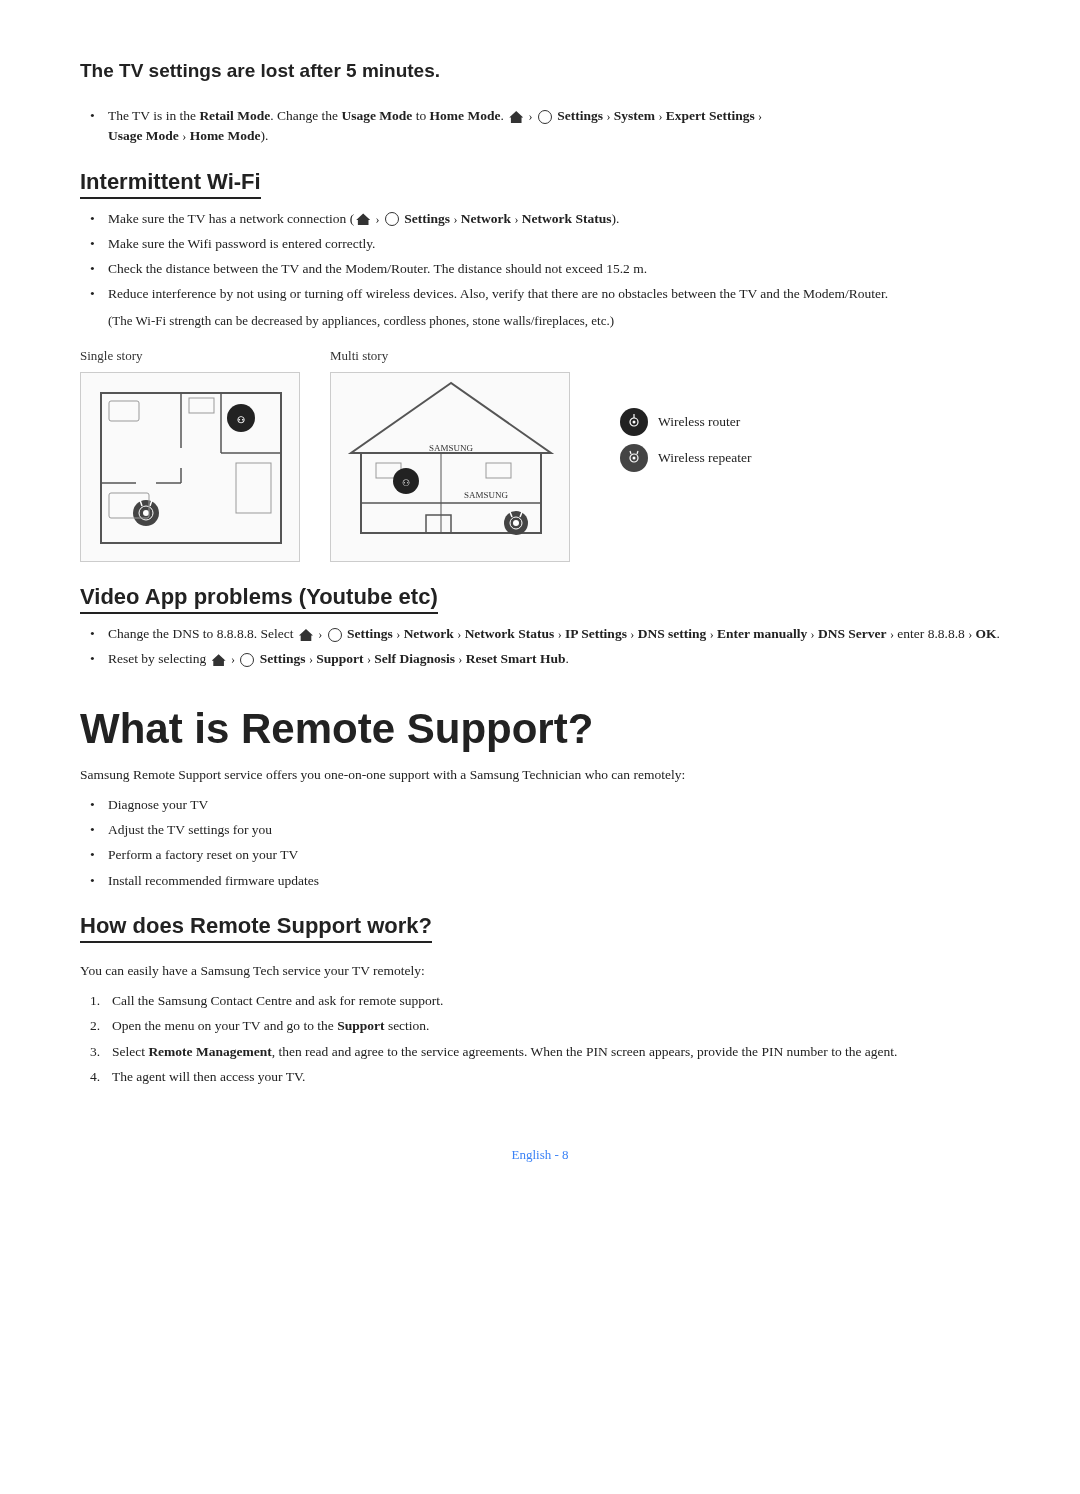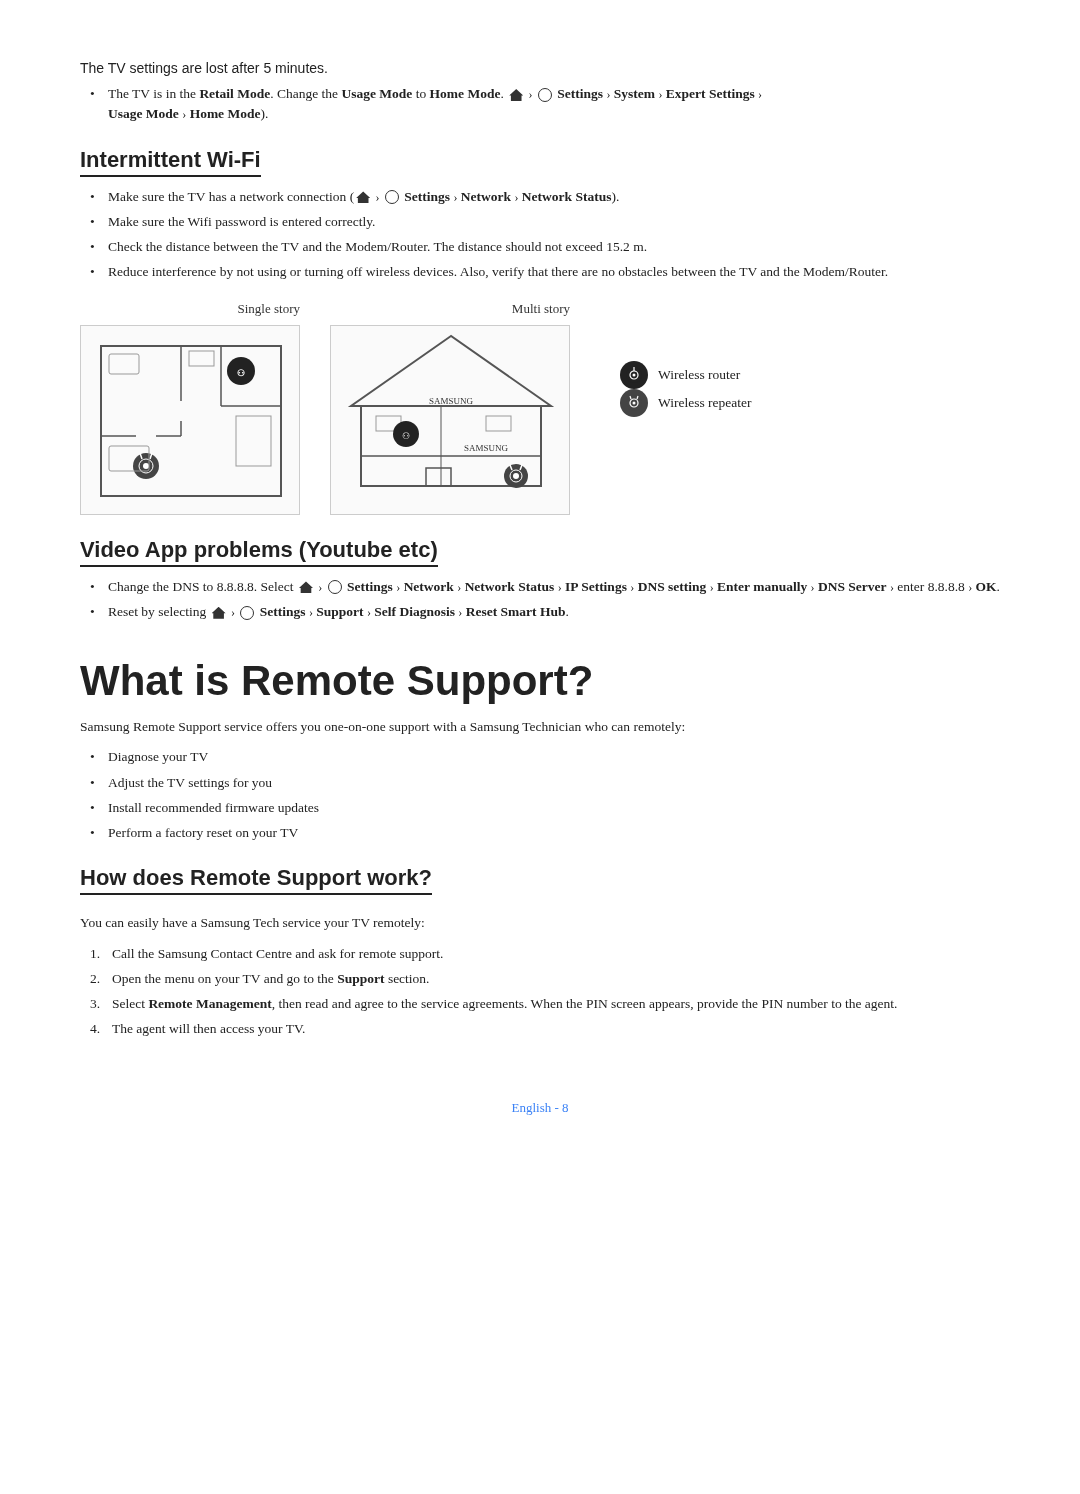--- a/index.html
+++ b/index.html
@@ -6,23 +6,23 @@
     body {
       background: #fff;
       font-family: 'Times New Roman', Georgia, serif;
       font-size: 14px;
       color: #222;
       width: 1080px;
       min-height: 1494px;
       padding: 60px 80px 80px 80px;
     }
     .section-title-small {
-      font-size: 14px;
-      font-weight: normal;
-      margin-bottom: 8px;
+      font-size: 19px;
+      font-weight: bold;
+      margin-bottom: 24px;
       font-family: Arial, sans-serif;
     }
     .section-title-medium {
       font-size: 22px;
       font-weight: bold;
       margin-bottom: 10px;
       font-family: Arial, sans-serif;
       border-bottom: 2px solid #222;
       display: inline-block;
       padding-bottom: 2px;
@@ -81,33 +81,33 @@
     }
     .diagram-area {
       display: flex;
       align-items: flex-start;
       margin: 18px 0 18px 0;
       gap: 30px;
     }
     .diagram-box {
       display: flex;
       flex-direction: column;
-      align-items: flex-end;
+      align-items: flex-start;
     }
     .diagram-label {
       font-size: 13px;
       margin-bottom: 8px;
       color: #333;
     }
     
     
     .legend {
       display: flex;
       flex-direction: column;
-      gap: 0;
+      gap: 8px;
       margin-top: 60px;
       margin-left: 20px;
     }
     .legend-item {
       display: flex;
       align-items: center;
       gap: 10px;
       font-size: 13.5px;
     }
     .router-icon {
@@ -156,20 +156,21 @@
 <div class="section">
   <div class="section-title-medium">Intermittent Wi-Fi</div>
   <ul class="bullet-list">
     <li>
       Make sure the TV has a network connection (<span style="display:inline-block;width:14px;height:12px;background:#333;clip-path:polygon(50% 0%,0% 55%,12% 55%,12% 100%,88% 100%,88% 55%,100% 55%);vertical-align:middle;margin:0 2px;"></span> <span style="font-size:12px;">›</span> <span style="display:inline-block;width:14px;height:14px;border:1.5px solid #333;border-radius:50%;vertical-align:middle;margin:0 2px;"></span> <strong>Settings</strong> <span style="font-size:12px;">›</span> <strong>Network</strong> <span style="font-size:12px;">›</span> <strong>Network Status</strong>).
     </li>
     <li>Make sure the Wifi password is entered correctly.</li>
     <li>Check the distance between the TV and the Modem/Router. The distance should not exceed 15.2 m.</li>
     <li>Reduce interference by not using or turning off wireless devices. Also, verify that there are no obstacles between the TV and the Modem/Router.</li>
   </ul>
+  <div class="italic-note">(The Wi-Fi strength can be decreased by appliances, cordless phones, stone walls/fireplaces, etc.)</div>
 
   
   <div class="diagram-area">
 
     <div class="diagram-box">
       <div class="diagram-label">Single story</div>
       <svg width="220" height="190" style="border:1px solid #ccc;background:#fafafa;">
 
         <rect x="20" y="20" width="180" height="150" fill="none" stroke="#555" stroke-width="2"></rect>
 
@@ -271,22 +272,22 @@
 </div>
 
 <div style="margin: 35px 0 25px 0; border-top: 0px solid transparent;"></div>
 
 <div class="section">
   <h1 class="section-title-large">What is Remote Support?</h1>
   <p style="font-size:13.5px; margin-bottom:10px; line-height:1.5;">Samsung Remote Support service offers you one-on-one support with a Samsung Technician who can remotely:</p>
   <ul class="bullet-list">
     <li>Diagnose your TV</li>
     <li>Adjust the TV settings for you</li>
+    <li>Perform a factory reset on your TV</li>
     <li>Install recommended firmware updates</li>
-    <li>Perform a factory reset on your TV</li>
   </ul>
 </div>
 
 <div class="section">
   <div class="section-title-medium">How does Remote Support work?</div>
   <p style="font-size:13.5px; margin-bottom:10px; margin-top:8px; line-height:1.5;">You can easily have a Samsung Tech service your TV remotely:</p>
   <ol class="ordered-list">
     <li>Call the Samsung Contact Centre and ask for remote support.</li>
     <li>Open the menu on your TV and go to the <strong>Support</strong> section.</li>
     <li>Select <strong>Remote Management</strong>, then read and agree to the service agreements. When the PIN screen appears, provide the PIN number to the agent.</li>

